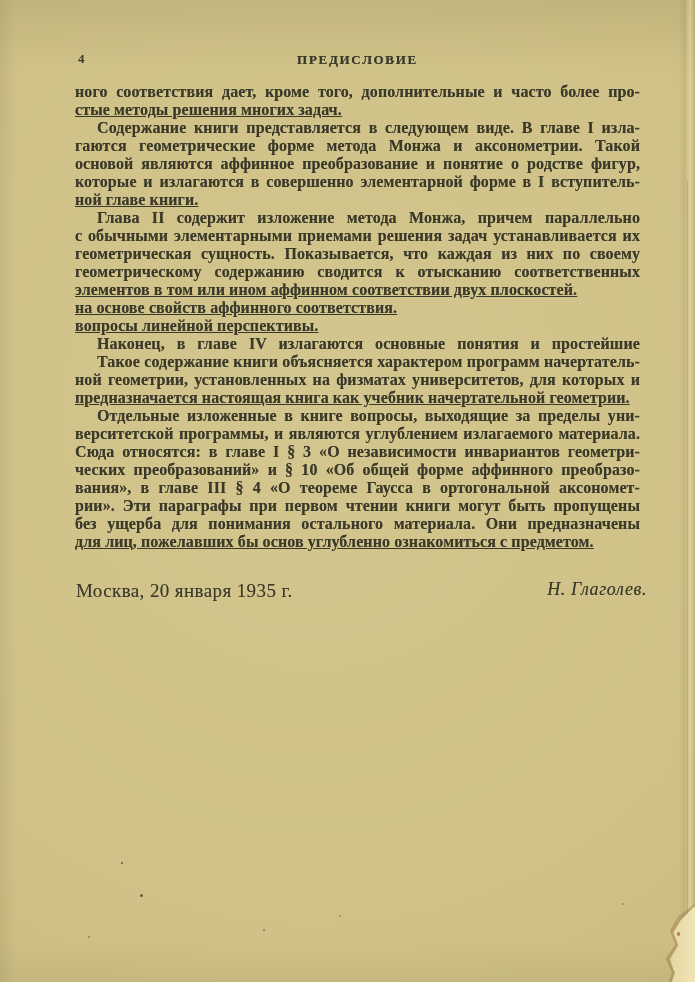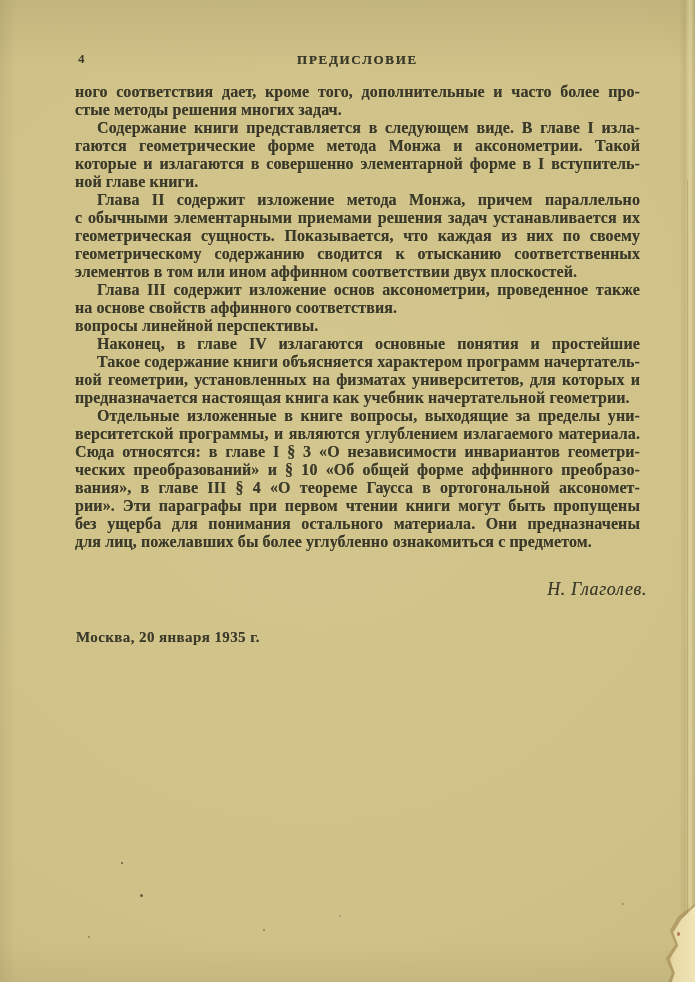--- a/index.html
+++ b/index.html
@@ -36,28 +36,28 @@
     text-shadow:0 0 0.4px rgba(50,48,30,0.7); }
 
   
   .body { position:absolute; left:75px; right:55px; top:83px; }
   .line {
     font-size:16px; line-height:18px; font-weight:bold;
     text-align:justify; text-align-last:justify; text-justify:inter-word;
     letter-spacing:0.1px;
     text-shadow:0 0 0.4px rgba(55,53,35,0.55);
   }
-  .line.last { text-align-last:left; }
+  .line.last { text-align-last:left;text-decoration:underline; }
   .line.indent { text-indent:22px; }
 
   .signature { position:absolute; right:48px; top:579px;
     font-size:18px; font-style:italic; letter-spacing:0.6px;
     text-shadow:0 0 0.3px rgba(55,53,35,0.5); }
-  .dateline { position:absolute; left:76px; top:629px;
-    font-size:15px; letter-spacing:0.4px; font-weight:bold;
+  .dateline { position:absolute; left:76px; top:580px;
+    font-size:19px; letter-spacing:0.4px; font-weight:normal;
     text-shadow:0 0 0.3px rgba(55,53,35,0.4); }
 
   
   .speck { position:absolute; border-radius:50%; background:rgba(62,57,36,0.75); }
   .s1 { left:121px; top:862px; width:2px; height:2px; }
   .s2 { left:140px; top:894px; width:3px; height:3px; }
   .s3 { left:88px;  top:936px; width:2px; height:2px; opacity:.6; }
   .s4 { left:263px; top:929px; width:2px; height:2px; opacity:.7; }
   .s5 { left:339px; top:915px; width:2px; height:2px; opacity:.45; }
   .s6 { left:622px; top:903px; width:2px; height:2px; opacity:.5; }
@@ -84,42 +84,42 @@
   <div class="header">
     <span class="pagenum">4</span>
     <span class="running-title">ПРЕДИСЛОВИЕ</span>
   </div>
 
   <div class="body">
       <div class="line">ного соответствия дает, кроме того, дополнительные и часто более про-</div>
       <div class="line last">стые методы решения многих задач.</div>
       <div class="line indent">Содержание книги представляется в следующем виде. В главе I изла-</div>
       <div class="line">гаются геометрические форме метода Монжа и аксонометрии. Такой</div>
+      <div class="line">основой являются аффинное преобразование и понятие о родстве фигур,</div>
       <div class="line">которые и излагаются в совершенно элементарной форме в I вступитель-</div>
       <div class="line last">ной главе книги.</div>
       <div class="line indent">Глава II содержит изложение метода Монжа, причем параллельно</div>
       <div class="line">с обычными элементарными приемами решения задач устанавливается их</div>
       <div class="line">геометрическая сущность. Показывается, что каждая из них по своему</div>
       <div class="line">геометрическому содержанию сводится к отысканию соответственных</div>
       <div class="line last">элементов в том или ином аффинном соответствии двух плоскостей.</div>
-      <div class="line indent">Глава III содержит изложение основ аксонометрии, проведенное также</div>
       <div class="line last">на основе свойств аффинного соответствия.</div>
       <div class="line last">вопросы линейной перспективы.</div>
       <div class="line indent">Наконец, в главе IV излагаются основные понятия и простейшие</div>
       <div class="line indent">Такое содержание книги объясняется характером программ начертатель-</div>
       <div class="line">ной геометрии, установленных на физматах университетов, для которых и</div>
       <div class="line last">предназначается настоящая книга как учебник начертательной геометрии.</div>
       <div class="line indent">Отдельные изложенные в книге вопросы, выходящие за пределы уни-</div>
       <div class="line">верситетской программы, и являются углублением излагаемого материала.</div>
       <div class="line">Сюда относятся: в главе I § 3 «О независимости инвариантов геометри-</div>
       <div class="line">ческих преобразований» и § 10 «Об общей форме аффинного преобразо-</div>
       <div class="line">вания», в главе III § 4 «О теореме Гаусса в ортогональной аксономет-</div>
       <div class="line">рии». Эти параграфы при первом чтении книги могут быть пропущены</div>
       <div class="line">без ущерба для понимания остального материала. Они предназначены</div>
-      <div class="line last">для лиц, пожелавших бы более углубленно ознакомиться с предметом.</div>
+      <div class="line last">для лиц, пожелавших бы основ углубленно ознакомиться с предметом.</div>
     </div>
 
   <div class="signature">Н. Глаголев.</div>
   <div class="dateline">Москва, 20 января 1935 г.</div>
 
   <span class="speck s1"></span>
   <span class="speck s2"></span>
   <span class="speck s3"></span>
   <span class="speck s4"></span>
   <span class="speck s5"></span>

